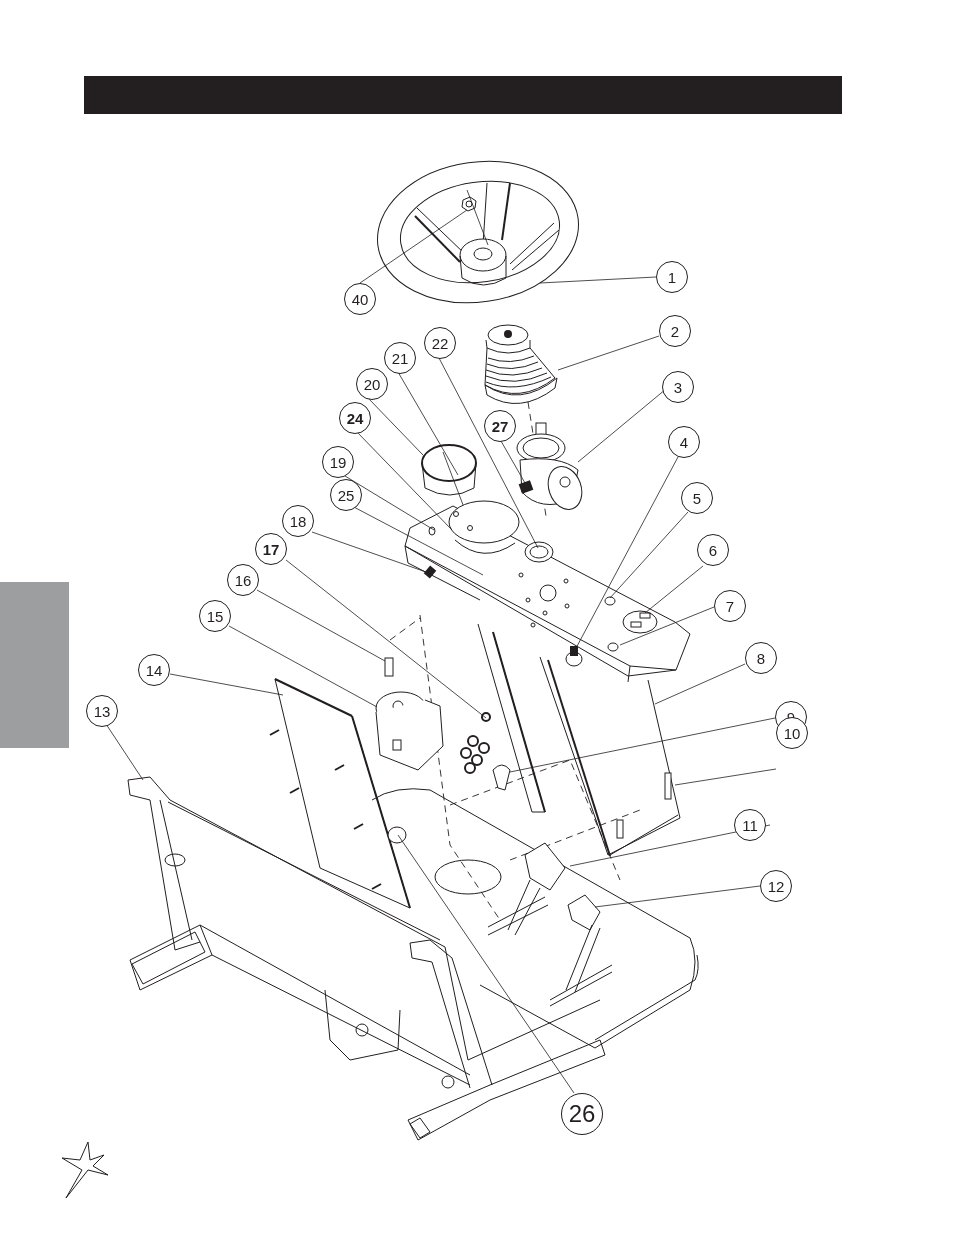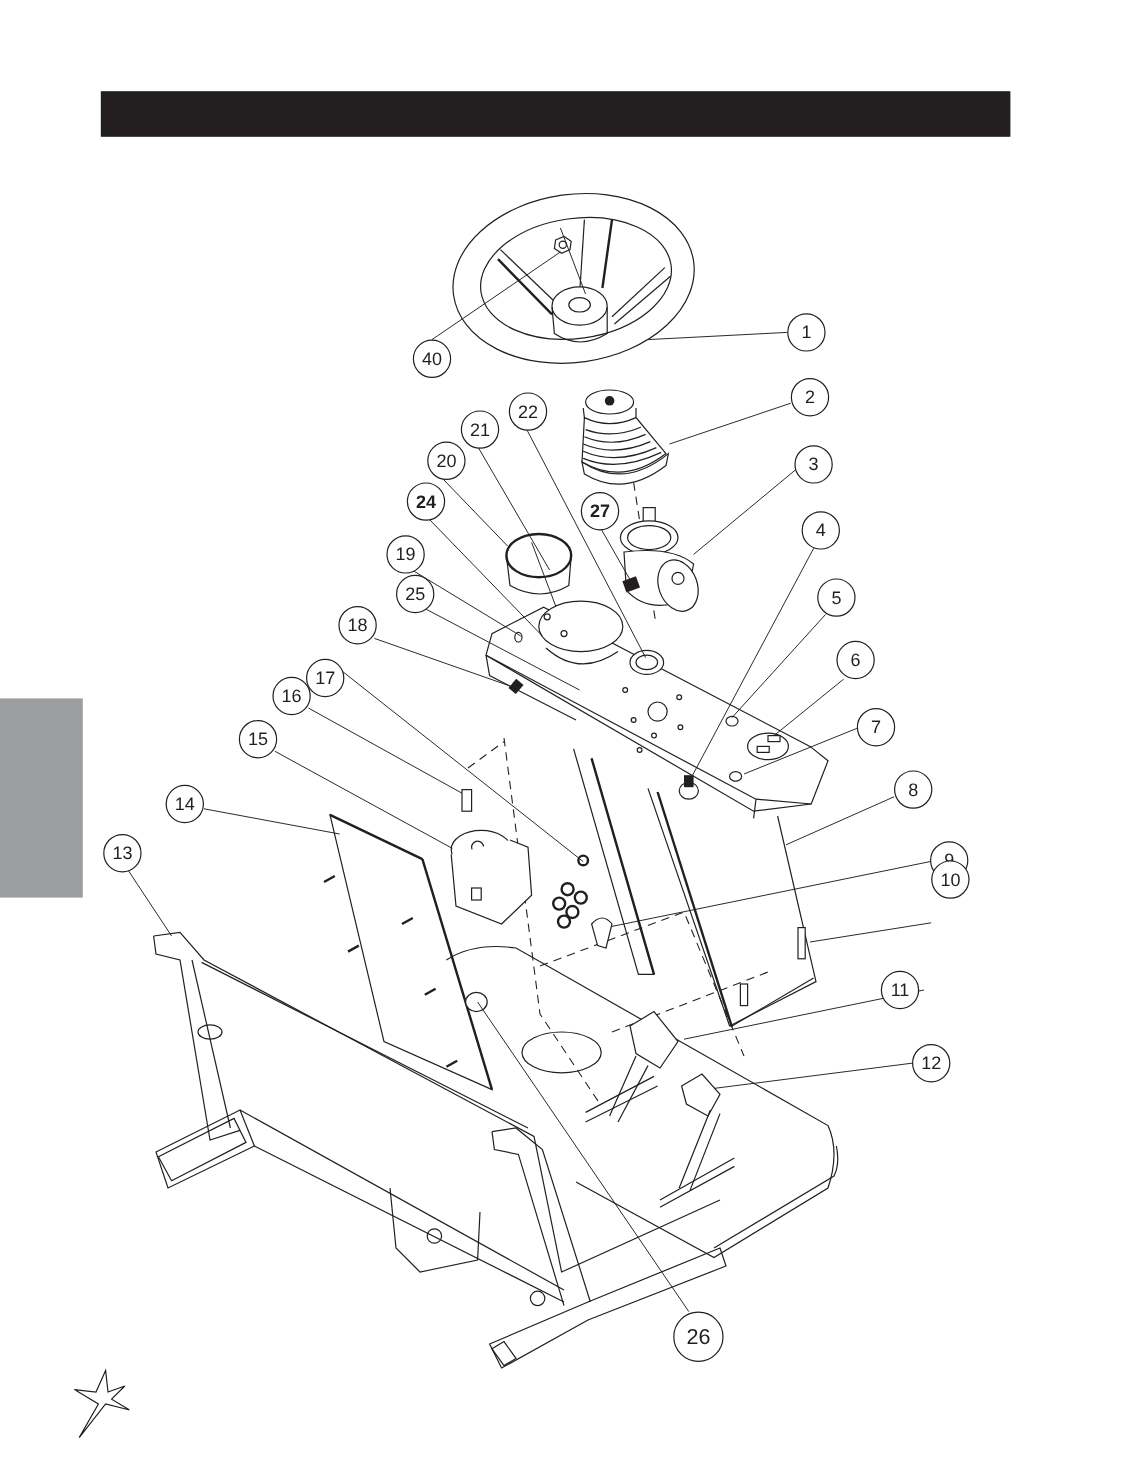--- a/index.html
+++ b/index.html
@@ -1,21 +1,21 @@
 <!DOCTYPE html>
 <html><head>
 <meta charset="utf-8">
 <style>
   html,body{margin:0;padding:0;background:#ffffff;}
   body{width:954px;height:1235px;position:relative;overflow:hidden;font-family:"Liberation Sans",sans-serif;}
   .title-bar{position:absolute;left:84px;top:76px;width:758px;height:38px;background:#231f20;}
   .side-tab{position:absolute;left:0;top:582px;width:69px;height:166px;background:#9d9ea0;}
   .diagram{position:absolute;left:0;top:0;width:954px;height:1235px;}
   .callout{position:absolute;width:32px;height:32px;border:1.2px solid #231f20;border-radius:50%;background:#fff;box-sizing:border-box;display:flex;align-items:center;justify-content:center;font-size:15px;color:#231f20;}
-  .callout.big{width:42px;height:42px;font-size:18px;}
+  .callout.big{width:42px;height:42px;font-size:24px;}
   .logo{position:absolute;left:58px;top:1140px;width:50px;height:60px;}
   svg .p{fill:none;stroke:#231f20;stroke-width:1;}
   svg .t{fill:none;stroke:#231f20;stroke-width:2;}
   svg .d{fill:none;stroke:#231f20;stroke-width:0.9;stroke-dasharray:7 5;}
   svg .l{fill:none;stroke:#231f20;stroke-width:0.8;}
   svg .f{fill:#231f20;stroke:none;}
   svg .w{fill:#fff;stroke:#231f20;stroke-width:1;}
 </style>
 </head>
 <body>
@@ -224,21 +224,21 @@
     <div class="callout" style="left: 714px; top: 590px;">7</div>
     <div class="callout" style="left: 745px; top: 642px;">8</div>
     <div class="callout" style="left: 775px; top: 701px;">9</div>
     <div class="callout" style="left: 776px; top: 717px;">10</div>
     <div class="callout" style="left: 734px; top: 809px;">11</div>
     <div class="callout" style="left: 760px; top: 870px;">12</div>
     <div class="callout" style="left: 86px; top: 695px;">13</div>
     <div class="callout" style="left: 138px; top: 654px;">14</div>
     <div class="callout" style="left: 199px; top: 600px;">15</div>
     <div class="callout" style="left: 227px; top: 564px;">16</div>
-    <div class="callout" style="left: 255px; top: 549px;">17</div>
+    <div class="callout" style="left: 255px; top: 533px; font-weight: bold;">17</div>
     <div class="callout" style="left: 282px; top: 505px;">18</div>
     <div class="callout" style="left: 322px; top: 446px;">19</div>
     <div class="callout" style="left: 356px; top: 368px;">20</div>
     <div class="callout" style="left: 384px; top: 342px;">21</div>
     <div class="callout" style="left: 424px; top: 327px;">22</div>
     <div class="callout" style="left: 344px; top: 283px;">40</div>
     <div class="callout" style="left: 339px; top: 402px; font-weight: bold;">24</div>
     <div class="callout" style="left: 330px; top: 479px;">25</div>
     <div class="callout big" style="left: 561px; top: 1093px;">26</div>
     <div class="callout" style="left: 484px; top: 410px; font-weight: bold;">27</div>

